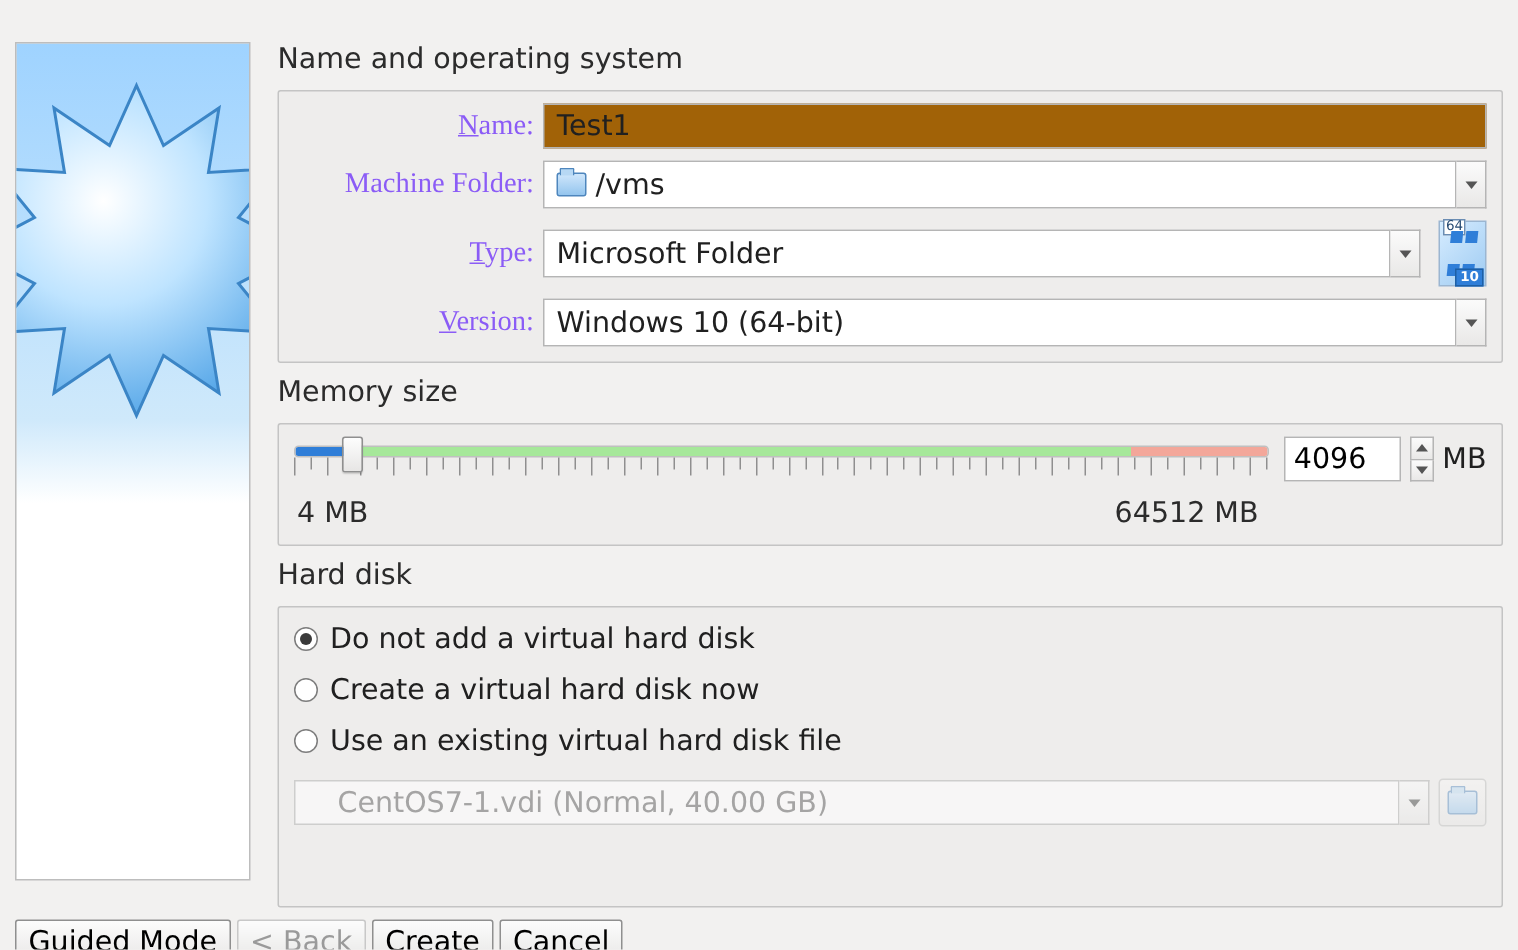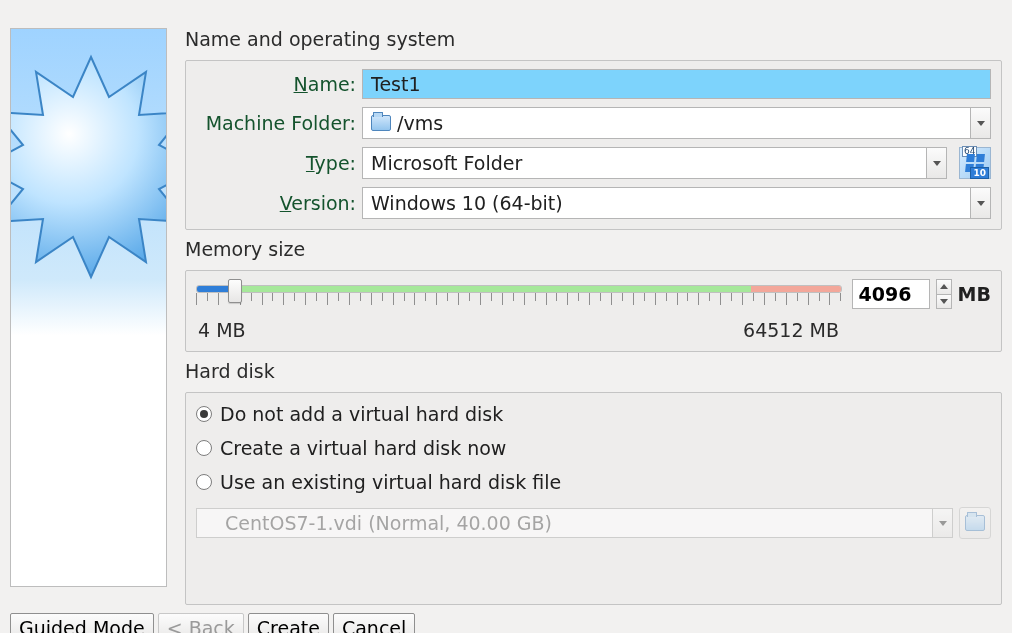--- a/index.html
+++ b/index.html
@@ -63,29 +63,30 @@
     gap: 8px;
   }
   .form-row {
     display: flex;
     align-items: center;
     gap: 6px;
   }
   .form-label {
     width: 160px;
     text-align: right;
-    color: #14532d;
+    color: #8b5cf6;
     user-select: none;
+    font-family: Liberation Serif, serif;
   }
   .form-label .ul { text-decoration: underline; }
   .text-input {
     flex: 1 1 auto;
     height: 30px;
     border: 1px solid #b5b5b5;
-    background: #7dd3fc;
+    background: #a16207;
     box-sizing: border-box;
     padding: 0 8px;
     font: inherit;
     color: #202020;
     min-width: 0;
   }
   .combo {
     flex: 1 1 auto;
     display: flex;
     height: 32px;
@@ -118,21 +119,21 @@
     cursor: pointer;
   }
   .tri-down {
     width: 0; height: 0;
     border-left: 4px solid transparent;
     border-right: 4px solid transparent;
     border-top: 5px solid #555;
   }
   .os-badge {
     width: 32px;
-    height: 32px;
+    height: 44px;
     flex: 0 0 auto;
     margin-left: 6px;
     border: 1px solid #9bb6d1;
     background: linear-gradient(135deg,#d6ecff,#9ecbf2);
     position: relative;
     box-sizing: border-box;
   }
   .os-badge::before {
     content: "64";
     position: absolute;
@@ -229,21 +230,20 @@
     margin-top: 2px;
     padding: 0 2px;
     color: #2b2b2b;
     user-select: none;
   }
   .spin {
     display: flex;
     align-items: center;
     gap: 6px;
     flex: 0 0 auto;
-    font-weight: bold;
   }
   .spin-input {
     width: 78px;
     height: 30px;
     border: 1px solid #b5b5b5;
     background: #ffffff;
     padding: 0 6px;
     font: inherit;
     box-sizing: border-box;
   }

